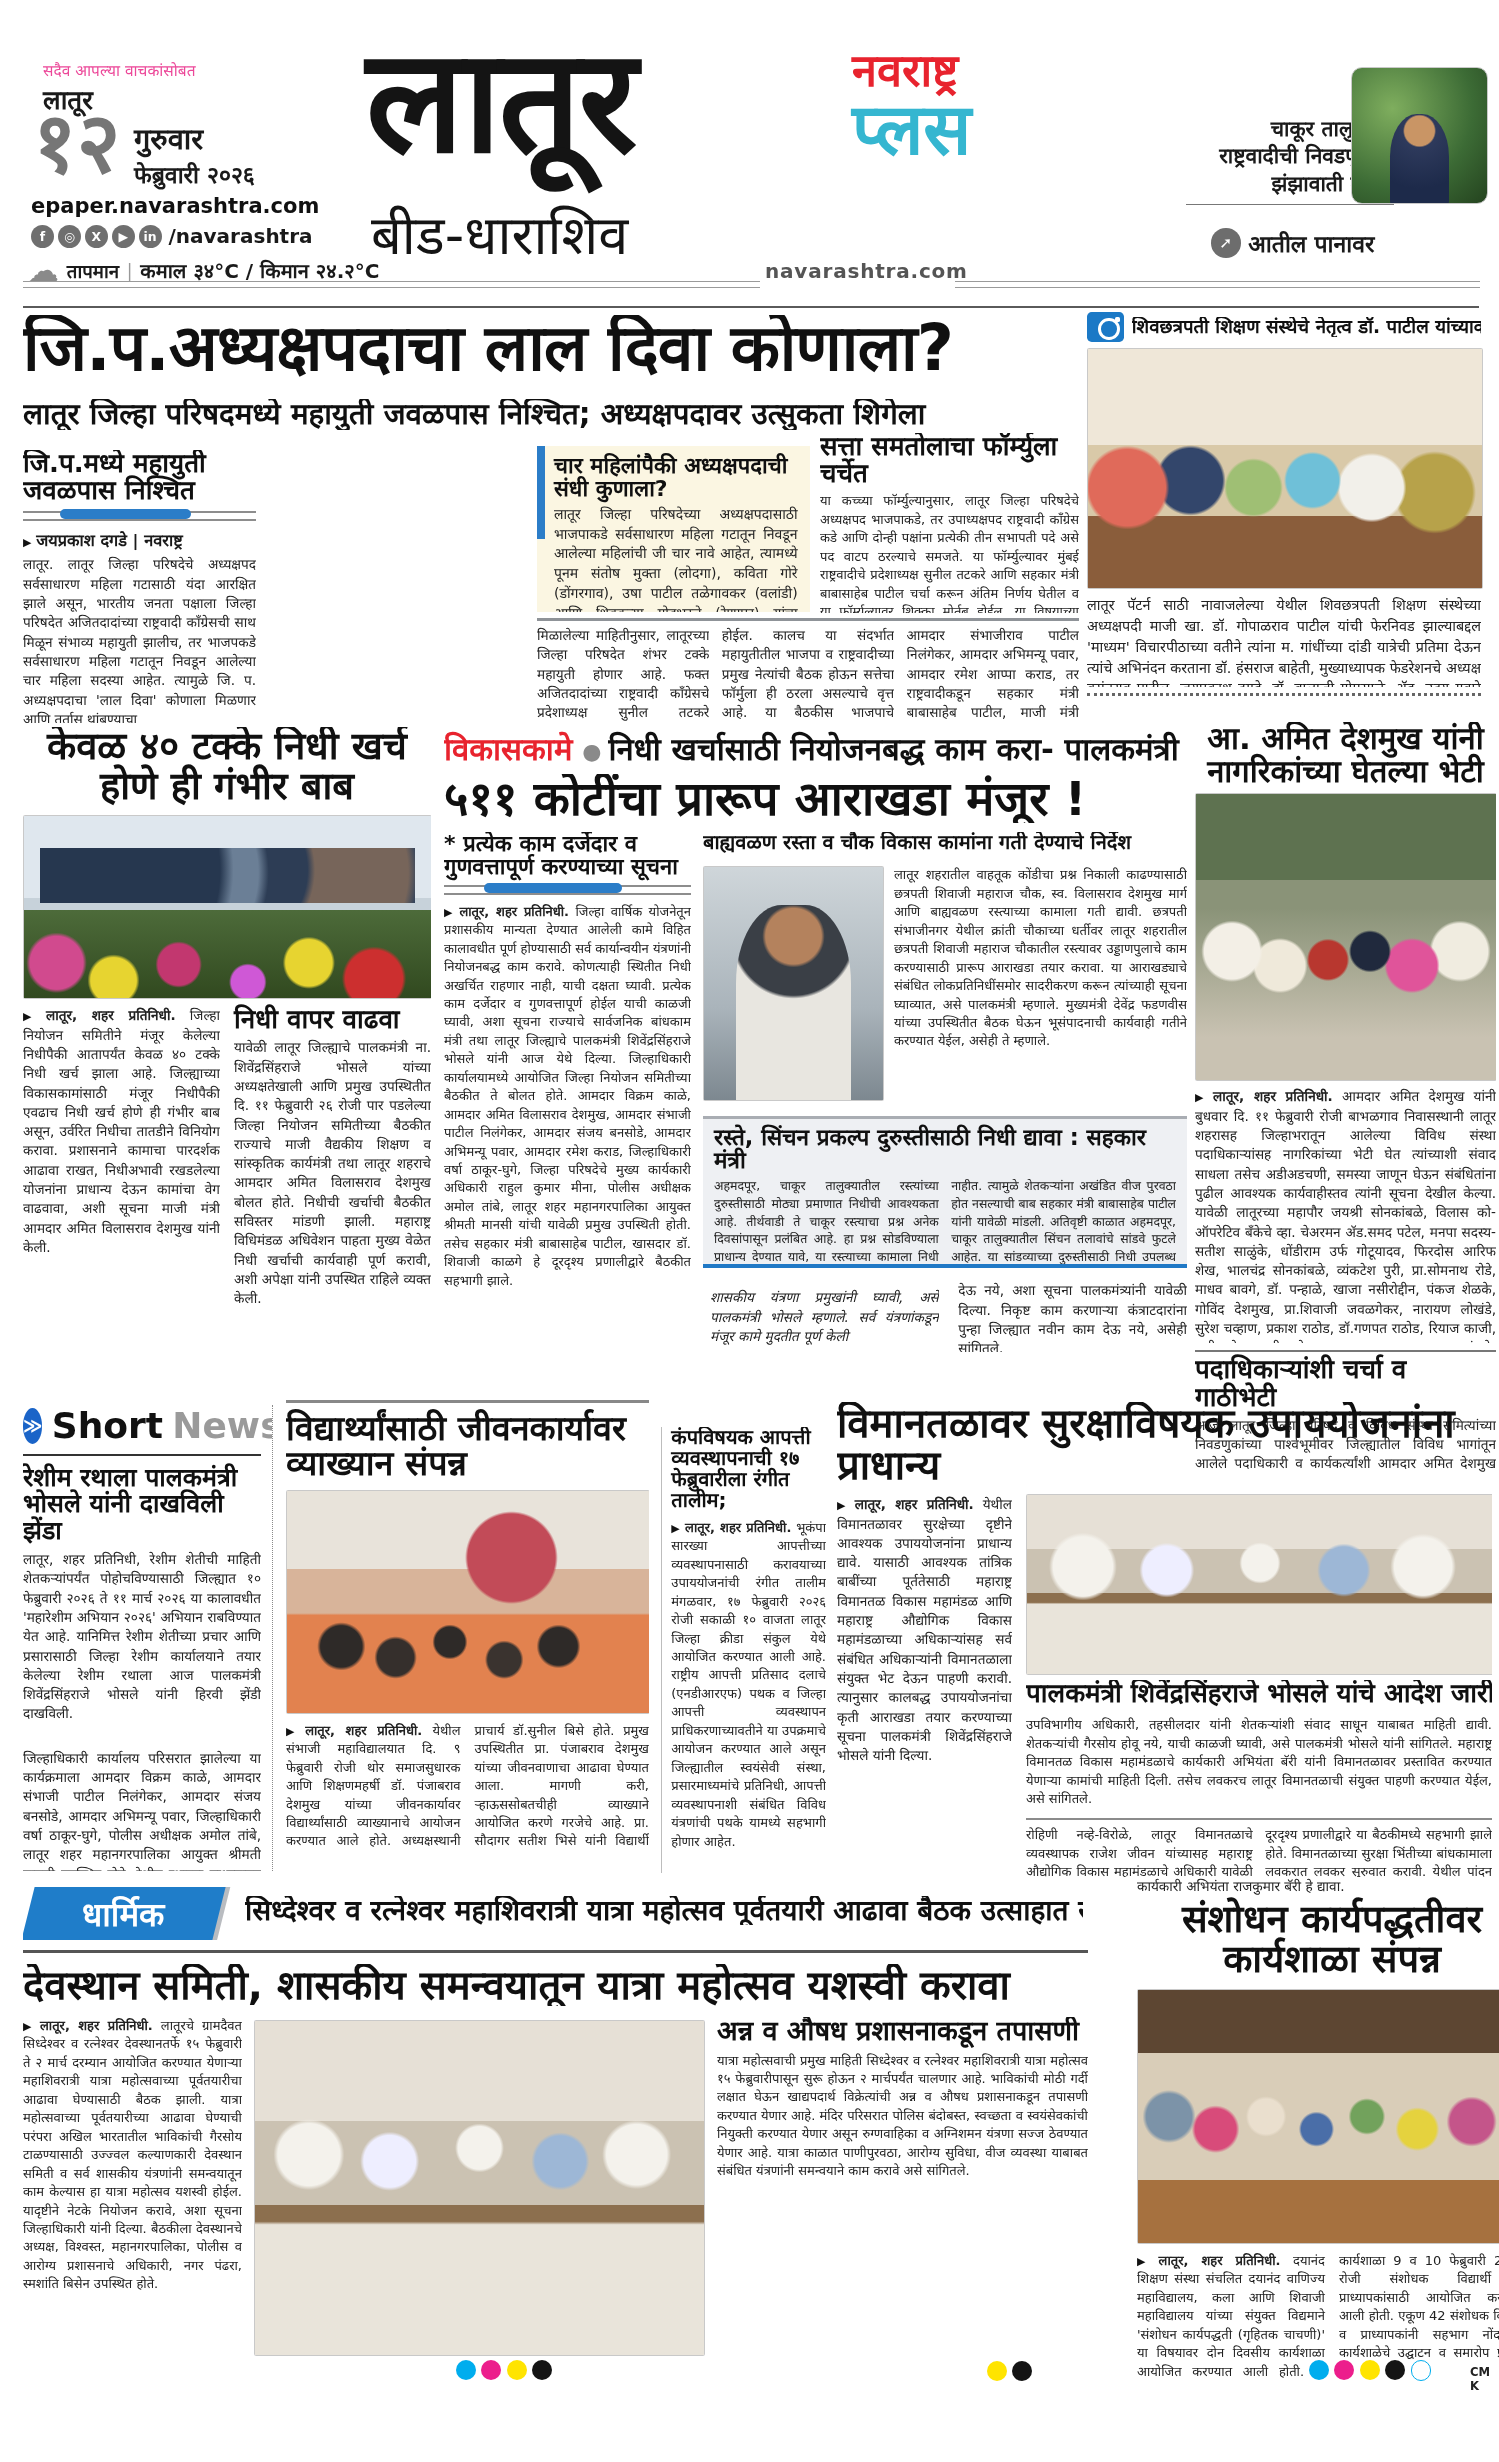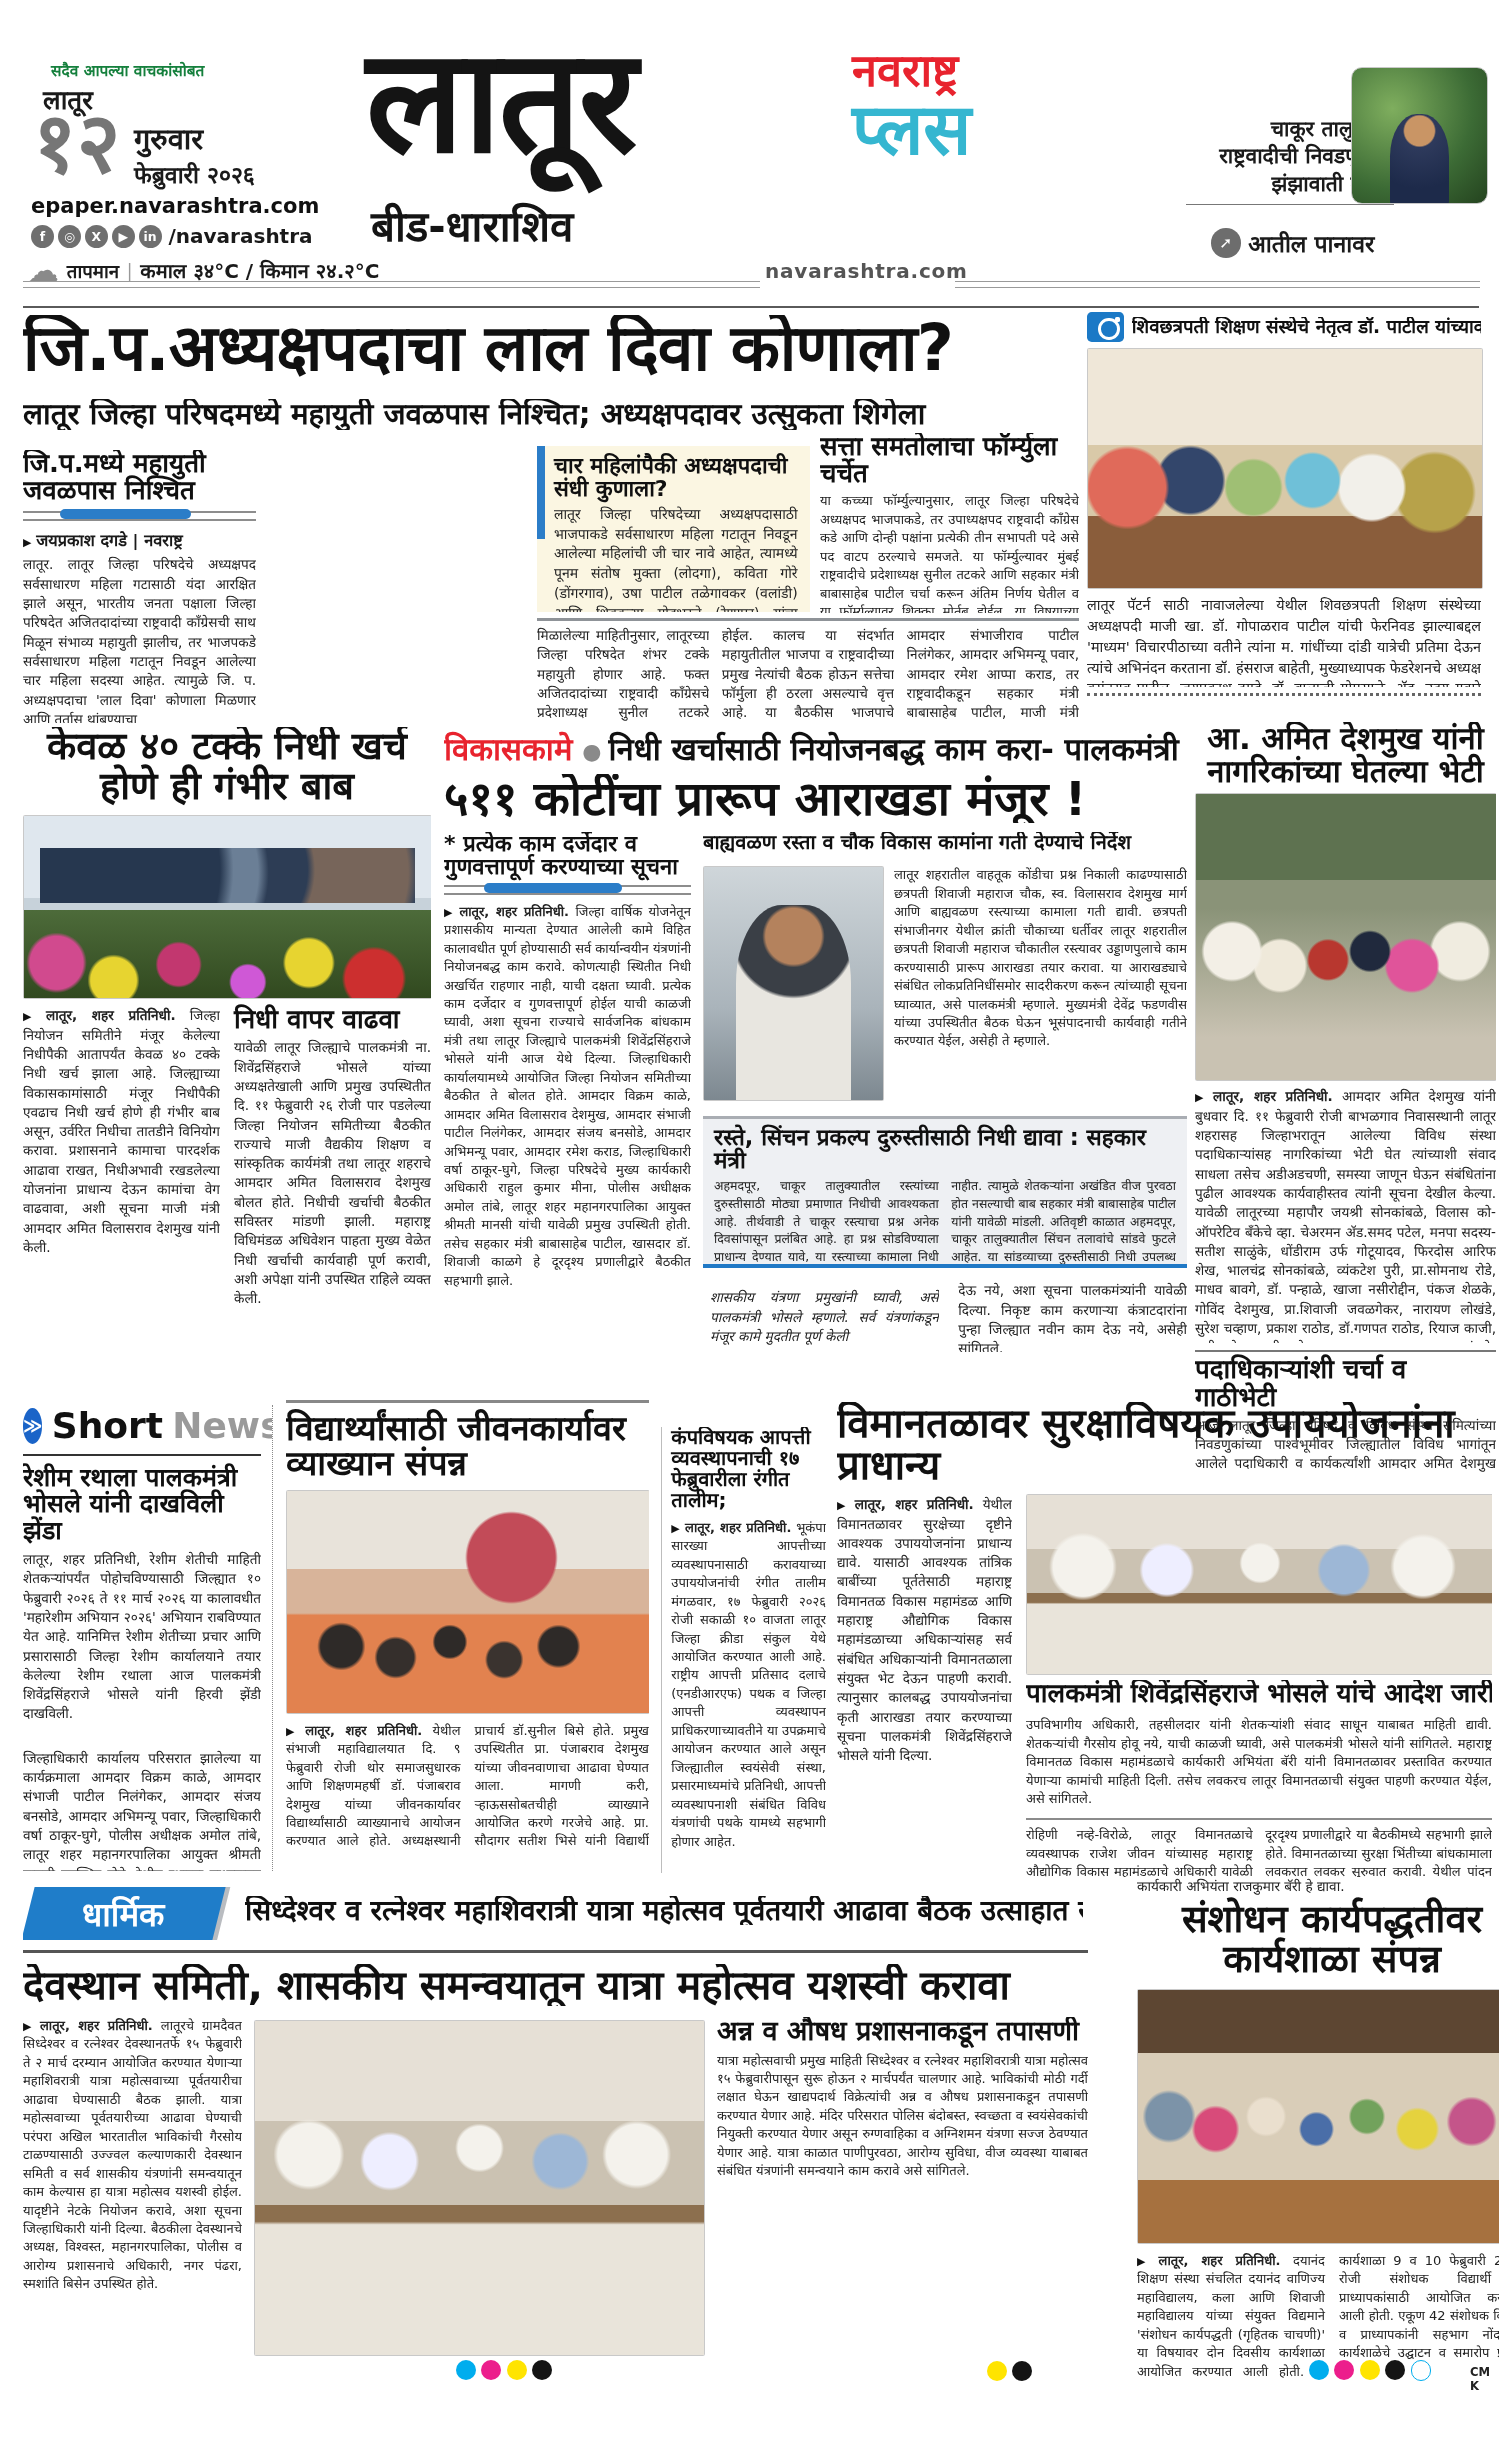--- a/index.html
+++ b/index.html
@@ -81,21 +81,21 @@
   .parall span{transform:skewX(14deg);color:#fff;font-weight:900;font-size:33px;}
   .dotted-v{border-right:1.6px dotted #8a8a8a;}
   .caption{font-size:14.4px;line-height:1.45;text-align:justify;color:#222;}
   .twocol{column-count:2;column-gap:14px;}
 </style>
 </head>
 <body>
 
 <div class="page">
 
-  <div class="abs" style="left:51px;top:59px;font-size:15.5px;font-weight:700;color:#15803d;">सदैव आपल्या वाचकांसोबत</div>
+  <div class="abs" style="left:43px;top:59px;font-size:15.5px;font-weight:400;color:#ec4899;">सदैव आपल्या वाचकांसोबत</div>
   <div class="abs" style="left:43px;top:81px;font-size:26px;font-weight:800;">लातूर</div>
   <div class="abs" style="left:33px;top:101px;font-size:84px;font-weight:800;color:#767676;line-height:1;">१२</div>
   <div class="abs" style="left:134px;top:118px;font-size:29px;font-weight:800;">गुरुवार</div>
   <div class="abs" style="left:134px;top:158px;font-size:23px;font-weight:700;">फेब्रुवारी २०२६</div>
   <div class="abs" style="left:31px;top:194px;font-size:21px;font-weight:600;color:#111;">epaper.navarashtra.com</div>
   <div class="abs" style="left:31px;top:224px;display:flex;align-items:center;">
     <span class="soc">f</span>
     <span class="soc">◎</span>
     <span class="soc">X</span>
     <span class="soc">▶</span>
@@ -103,21 +103,21 @@
     <span style="font-size:20px;font-weight:600;margin-left:3.1px;">/navarashtra</span>
   </div>
   <div class="abs" style="left:28px;top:255px;display:flex;align-items:center;gap:7.8px;">
     <span style="font-size:31px;color:#8a8a8a;line-height:1;">☁</span>
     <span style="font-size:18.6px;font-weight:700;">तापमान</span>
     <span style="color:#999;font-size:17px;">|</span>
     <span style="font-size:20px;font-weight:800;">कमाल ३४°C / किमान २४.२°C</span>
   </div>
 
   <div class="abs" style="left:366px;top:33px;font-size:144px;font-weight:900;letter-spacing:-2.3px;line-height:0.95;color:#141414;">लातूर</div>
-  <div class="abs" style="left:371px;top:196px;font-size:42px;font-weight:700;color:#141414;">बीड-धाराशिव</div>
+  <div class="abs" style="left:371px;top:196px;font-size:54px;font-weight:400;color:#141414;">बीड-धाराशिव</div>
   <div class="abs" style="left:852px;top:48px;">
     <div style="font-size:45px;font-weight:900;color:#e8232e;line-height:1.02;">नवराष्ट्र</div>
     <div style="font-size:71px;font-weight:900;color:#35b6d0;line-height:1.0;">प्लस</div>
   </div>
   <div class="abs" style="left:765px;top:259px;font-size:20px;letter-spacing:0.8px;color:#555;font-weight:700;">navarashtra.com</div>
 
   <div class="abs" style="left:1186px;top:116px;width:208px;text-align:right;font-size:21px;font-weight:800;line-height:1.3;border-bottom:1.6px solid #777;padding-bottom:6.2px;">चाकूर तालुक्यात राष्ट्रवादीची निवडणुकीत झंझावाती मुसंडी</div>
   <div class="abs" style="left:1211px;top:227px;display:flex;align-items:center;gap:7.8px;">
     <span class="arrowcircle">➚</span>
     <span style="font-size:23px;font-weight:900;">आतील पानावर</span>

